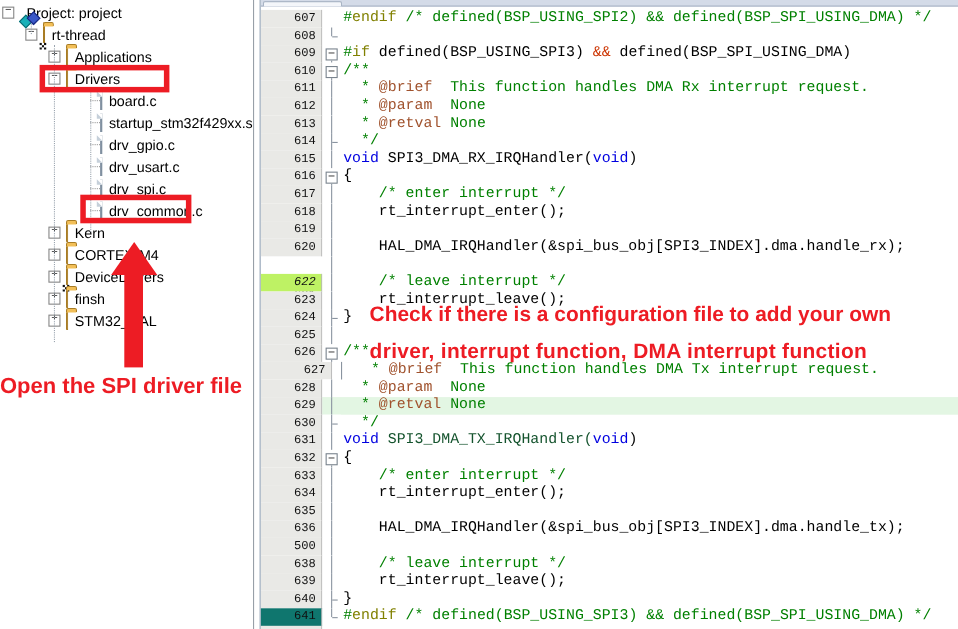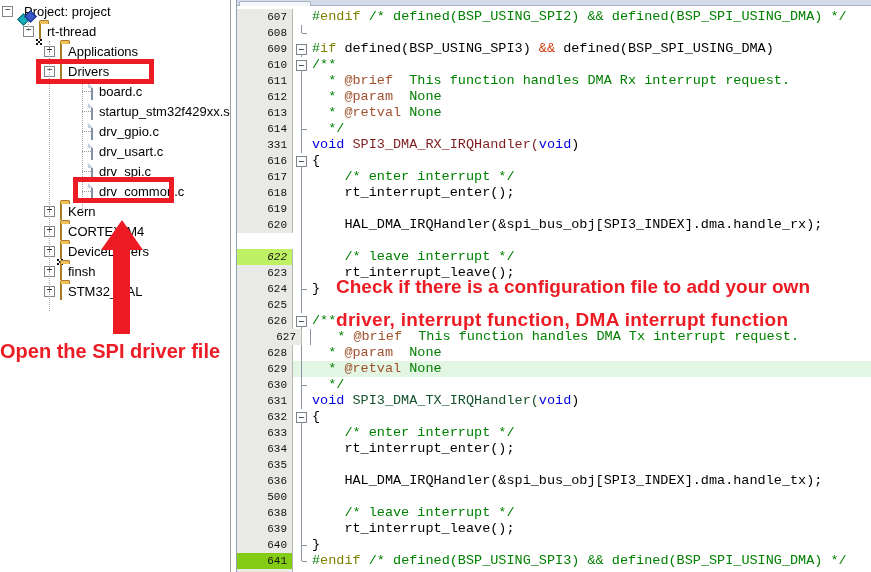--- a/index.html
+++ b/index.html
@@ -167,21 +167,21 @@
     </div>
   <div id="code">
       <div class="cl"><span class="ln" style="background: rgb(233, 233, 230);">607</span><span class="fm"></span><span class="ct"><span style="color: rgb(0, 128, 0);">#</span><span style="color: rgb(128, 128, 0);">endif</span><span style="color: rgb(0, 0, 0);"> </span><span style="color: rgb(0, 128, 0);">/* defined(BSP_USING_SPI2) &amp;&amp; defined(BSP_SPI_USING_DMA) */</span></span></div>
       <div class="cl"><span class="ln" style="background: rgb(233, 233, 230);">608</span><span class="fm fend"></span><span class="ct"></span></div>
       <div class="cl"><span class="ln" style="background: rgb(233, 233, 230);">609</span><span class="fm fbox"><i>−</i></span><span class="ct"><span style="color: rgb(0, 128, 0);">#</span><span style="color: rgb(128, 128, 0);">if</span><span style="color: rgb(0, 0, 0);"> defined(BSP_USING_SPI3) </span><span style="color: rgb(204, 51, 0);">&amp;&amp;</span><span style="color: rgb(0, 0, 0);"> defined(BSP_SPI_USING_DMA)</span></span></div>
       <div class="cl"><span class="ln" style="background: rgb(233, 233, 230);">610</span><span class="fm fbox"><i>−</i></span><span class="ct"><span style="color: rgb(0, 128, 0);">/**</span></span></div>
       <div class="cl"><span class="ln" style="background: rgb(233, 233, 230);">611</span><span class="fm fline"></span><span class="ct"><span style="color: rgb(0, 128, 0);">  * </span><span style="color: rgb(160, 82, 45);">@brief</span><span style="color: rgb(0, 128, 0);">  This function handles DMA Rx interrupt request.</span></span></div>
       <div class="cl"><span class="ln" style="background: rgb(233, 233, 230);">612</span><span class="fm fline"></span><span class="ct"><span style="color: rgb(0, 128, 0);">  * </span><span style="color: rgb(160, 82, 45);">@param</span><span style="color: rgb(0, 128, 0);">  None</span></span></div>
       <div class="cl"><span class="ln" style="background: rgb(233, 233, 230);">613</span><span class="fm fline"></span><span class="ct"><span style="color: rgb(0, 128, 0);">  * </span><span style="color: rgb(160, 82, 45);">@retval</span><span style="color: rgb(0, 128, 0);"> None</span></span></div>
       <div class="cl"><span class="ln" style="background: rgb(233, 233, 230);">614</span><span class="fm fcorner"></span><span class="ct"><span style="color: rgb(0, 128, 0);">  */</span></span></div>
-      <div class="cl"><span class="ln" style="background: rgb(233, 233, 230);">331</span><span class="fm fline"></span><span class="ct"><span style="color: rgb(0, 0, 224);">void</span><span style="color: #7f1d1d;"> SPI3_DMA_RX_IRQHandler(</span><span style="color: rgb(0, 0, 224);">void</span><span style="color: rgb(0, 0, 0);">)</span></span></div>
+      <div class="cl"><span class="ln" style="background: rgb(233, 233, 230);">615</span><span class="fm fline"></span><span class="ct"><span style="color: rgb(0, 0, 224);">void</span><span style="color: #000000;"> SPI3_DMA_RX_IRQHandler(</span><span style="color: rgb(0, 0, 224);">void</span><span style="color: rgb(0, 0, 0);">)</span></span></div>
       <div class="cl"><span class="ln" style="background: rgb(233, 233, 230);">616</span><span class="fm fbox"><i>−</i></span><span class="ct"><span style="color: rgb(0, 0, 0);">{</span></span></div>
       <div class="cl"><span class="ln" style="background: rgb(233, 233, 230);">617</span><span class="fm fline"></span><span class="ct"><span style="color: rgb(0, 0, 0);">    </span><span style="color: rgb(0, 128, 0);">/* enter interrupt */</span></span></div>
       <div class="cl"><span class="ln" style="background: rgb(233, 233, 230);">618</span><span class="fm fline"></span><span class="ct"><span style="color: rgb(0, 0, 0);">    rt_interrupt_enter();</span></span></div>
       <div class="cl"><span class="ln" style="background: rgb(233, 233, 230);">619</span><span class="fm fline"></span><span class="ct"></span></div>
       <div class="cl"><span class="ln" style="background: rgb(233, 233, 230);">620</span><span class="fm fline"></span><span class="ct"><span style="color: rgb(0, 0, 0);">    HAL_DMA_IRQHandler(&amp;spi_bus_obj[SPI3_INDEX].dma.handle_rx);</span></span></div>
       <div class="cl"><span class="ln" style="background: rgb(233, 233, 230); margin-top: 28px;">621</span><span class="fm fline"></span><span class="ct"></span></div>
       <div class="cl"><span class="ln" style="background: #bef264; font-style: italic;">622</span><span class="fm fline"></span><span class="ct"><span style="color: rgb(0, 0, 0);">    </span><span style="color: rgb(0, 128, 0);">/* leave interrupt */</span></span></div>
       <div class="cl"><span class="ln" style="background: rgb(233, 233, 230);">623</span><span class="fm fline"></span><span class="ct"><span style="color: rgb(0, 0, 0);">    rt_interrupt_leave();</span></span></div>
       <div class="cl"><span class="ln" style="background: rgb(233, 233, 230);">624</span><span class="fm fcorner"></span><span class="ct"><span style="color: rgb(0, 0, 0);">}</span></span></div>
       <div class="cl"><span class="ln" style="background: rgb(233, 233, 230);">625</span><span class="fm fline"></span><span class="ct"></span></div>
@@ -193,19 +193,19 @@
       <div class="cl"><span class="ln" style="background: rgb(233, 233, 230);">631</span><span class="fm fline"></span><span class="ct"><span style="color: rgb(0, 0, 224);">void</span><span style="color: #14532d;"> SPI3_DMA_TX_IRQHandler(</span><span style="color: rgb(0, 0, 224);">void</span><span style="color: rgb(0, 0, 0);">)</span></span></div>
       <div class="cl"><span class="ln" style="background: rgb(233, 233, 230);">632</span><span class="fm fbox"><i>−</i></span><span class="ct"><span style="color: rgb(0, 0, 0);">{</span></span></div>
       <div class="cl"><span class="ln" style="background: rgb(233, 233, 230);">633</span><span class="fm fline"></span><span class="ct"><span style="color: rgb(0, 0, 0);">    </span><span style="color: rgb(0, 128, 0);">/* enter interrupt */</span></span></div>
       <div class="cl"><span class="ln" style="background: rgb(233, 233, 230);">634</span><span class="fm fline"></span><span class="ct"><span style="color: rgb(0, 0, 0);">    rt_interrupt_enter();</span></span></div>
       <div class="cl"><span class="ln" style="background: rgb(233, 233, 230);">635</span><span class="fm fline"></span><span class="ct"></span></div>
       <div class="cl"><span class="ln" style="background: rgb(233, 233, 230);">636</span><span class="fm fline"></span><span class="ct"><span style="color: rgb(0, 0, 0);">    HAL_DMA_IRQHandler(&amp;spi_bus_obj[SPI3_INDEX].dma.handle_tx);</span></span></div>
       <div class="cl"><span class="ln" style="background: rgb(233, 233, 230);">500</span><span class="fm fline"></span><span class="ct"></span></div>
       <div class="cl"><span class="ln" style="background: rgb(233, 233, 230);">638</span><span class="fm fline"></span><span class="ct"><span style="color: rgb(0, 0, 0);">    </span><span style="color: rgb(0, 128, 0);">/* leave interrupt */</span></span></div>
       <div class="cl"><span class="ln" style="background: rgb(233, 233, 230);">639</span><span class="fm fline"></span><span class="ct"><span style="color: rgb(0, 0, 0);">    rt_interrupt_leave();</span></span></div>
       <div class="cl"><span class="ln" style="background: rgb(233, 233, 230);">640</span><span class="fm fcorner"></span><span class="ct"><span style="color: rgb(0, 0, 0);">}</span></span></div>
-      <div class="cl"><span class="ln" style="background: #84cc16; text-align: right;">641</span><span class="fm fend"></span><span class="ct"><span style="color: rgb(0, 128, 0);">#</span><span style="color: rgb(128, 128, 0);">endif</span><span style="color: rgb(0, 0, 0);"> </span><span style="color: rgb(0, 128, 0);">/* defined(BSP_USING_SPI3) &amp;&amp; defined(BSP_SPI_USING_DMA) */</span></span></div>
+      <div class="cl"><span class="ln" style="background: #0f766e; text-align: right;">641</span><span class="fm fend"></span><span class="ct"><span style="color: rgb(0, 128, 0);">#</span><span style="color: rgb(128, 128, 0);">endif</span><span style="color: rgb(0, 0, 0);"> </span><span style="color: rgb(0, 128, 0);">/* defined(BSP_USING_SPI3) &amp;&amp; defined(BSP_SPI_USING_DMA) */</span></span></div>
       <div class="cl"><span class="ln" style="background: rgb(233, 233, 230);">642</span><span class="fm"></span><span class="ct"></span></div>
     </div>
 </div>
 
 <div class="annot-text" id="editor-note-1" style="color: rgb(237, 28, 36);">Check if there is a configuration file to add your own</div>
 <div class="annot-text" id="editor-note-2" style="color: rgb(237, 28, 36);">driver, interrupt function, DMA interrupt function</div>
 
 </body></html>

